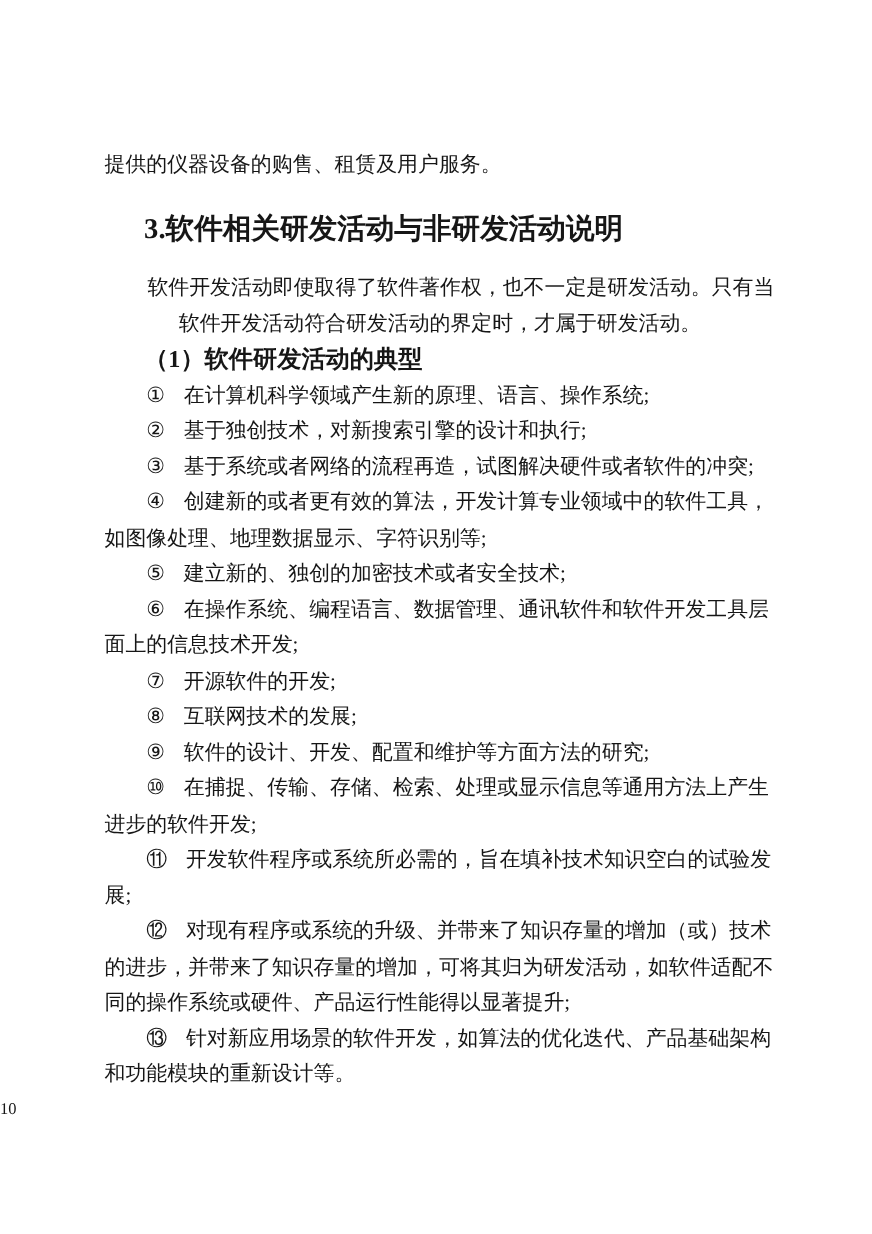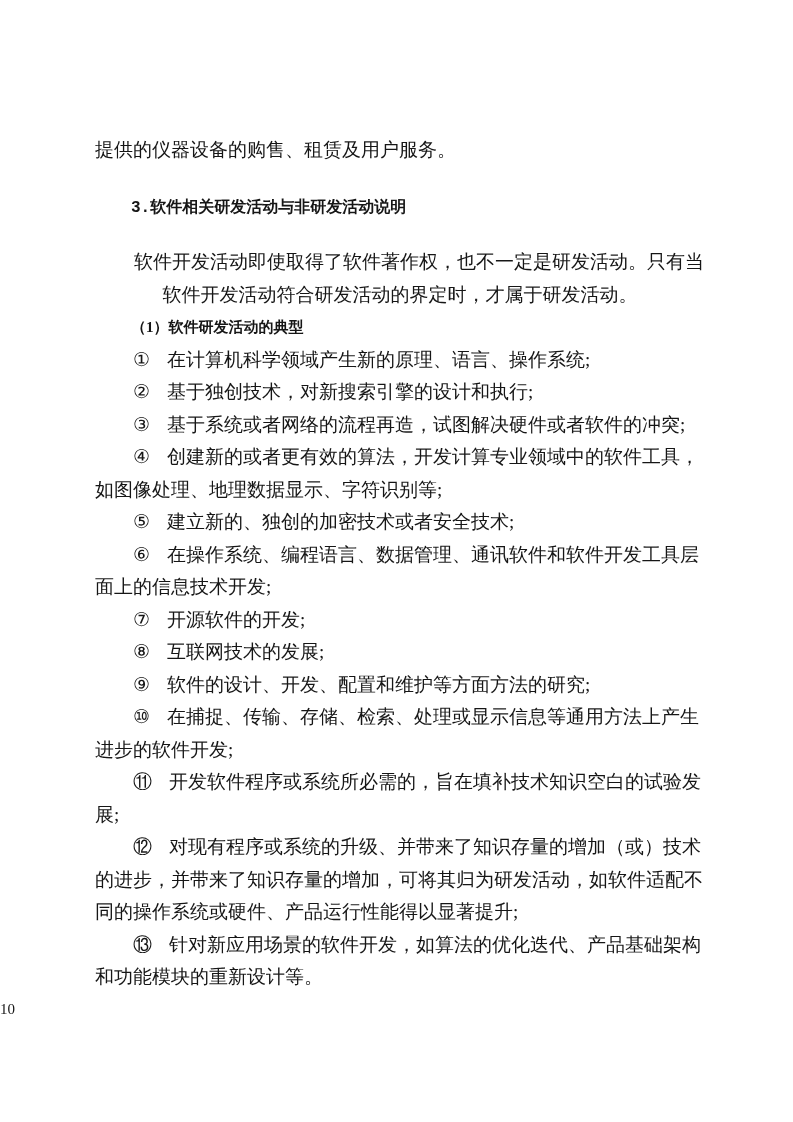--- a/index.html
+++ b/index.html
@@ -25,39 +25,38 @@
     font-size: 19px;
     line-height: 32.5px;
     letter-spacing: 0;
   }
   .intro-line {
     margin: 134px 0 0 0;
   }
   .section-heading {
     margin: 25px 0 0 0;
     padding-left: 36px;
-    font-size: 16px;
+    font-size: 26px;
     font-weight: 700;
     line-height: 32.5px;
-    font-family: Liberation Mono, monospace;
   }
   .paragraph {
     margin: 22px 0 0 0;
     text-align: center;
   }
   .line {
     min-height: 32.5px;
   }
   .paragraph .line.first {
     text-indent: 38px;
   }
   .subsection-heading {
     margin: 0;
     padding-left: 36px;
-    font-size: 15px;
+    font-size: 22px;
     font-weight: 700;
     line-height: 32.5px;
   }
   .list-item .line.first {
     text-indent: 38px;
   }
   .marker {
     display: inline;
     margin-right: 17px;
   }

